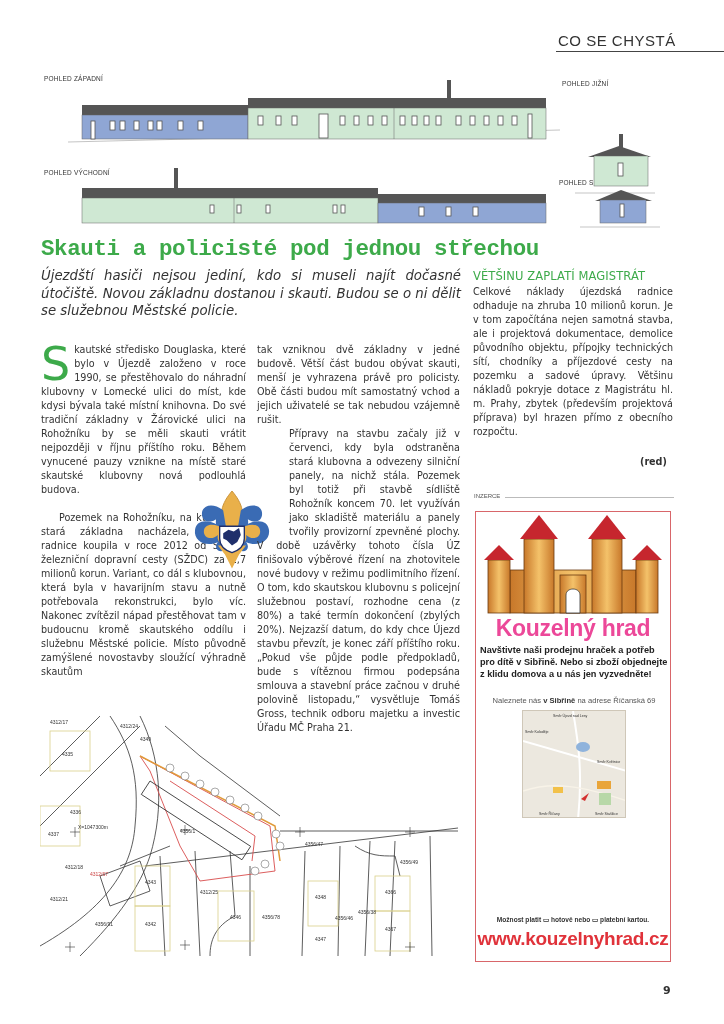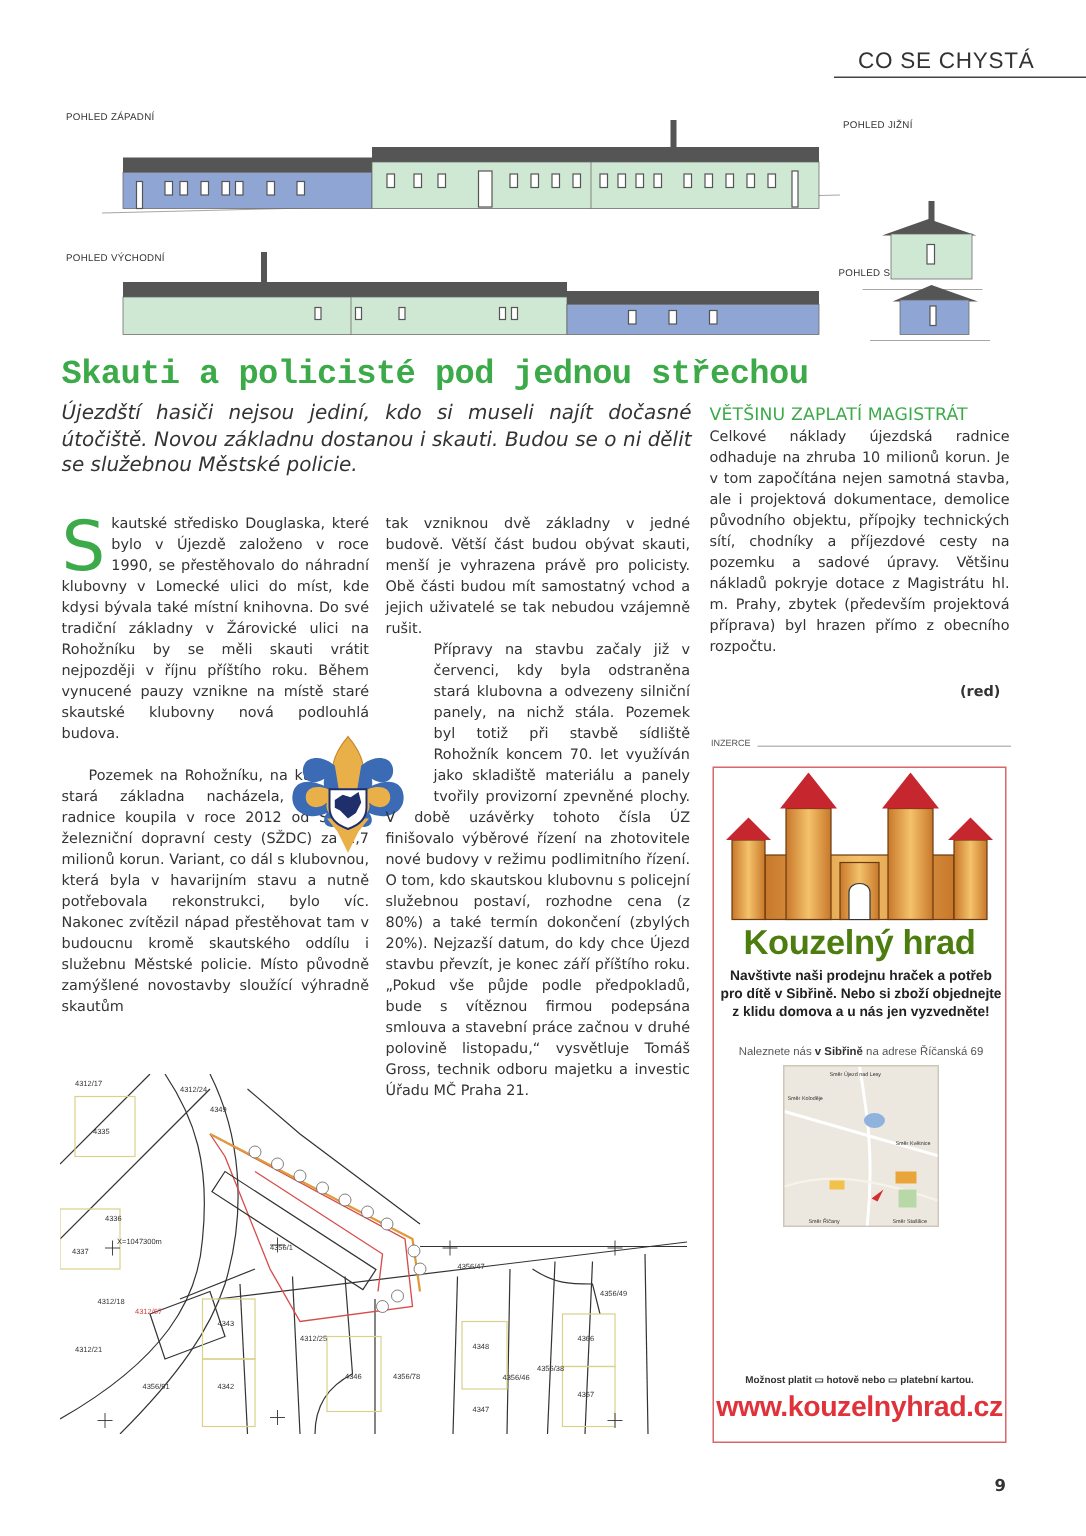--- a/index.html
+++ b/index.html
@@ -1,35 +1,35 @@
 <!DOCTYPE html>
 <html><head>
 <meta charset="utf-8">
 <style>
 *{box-sizing:border-box;margin:0;padding:0}
 html,body{width:724px;height:1024px;background:#fff;overflow:hidden}
 body{position:relative;font-family:"DejaVu Sans",sans-serif;color:#333}
 .section-header{position:absolute;left:556px;top:32px;width:168px;height:20px;border-bottom:1.2px solid #444}
-.section-header span{font-family:"Liberation Sans",sans-serif;font-size:15px;letter-spacing:0.5px;color:#333;position:absolute;left:16px;top:0}
+.section-header span{font-family:"Liberation Sans",sans-serif;font-size:15px;letter-spacing:0.5px;color:#333;position:absolute;left:2px;top:0}
 .view-label{position:absolute;font-family:"Liberation Sans",sans-serif;font-size:6.5px;color:#333;letter-spacing:0.2px}
 .elev{position:absolute}
 .headline{position:absolute;left:41px;top:236px;font-family:Liberation Mono, monospace;font-weight:bold;font-size:22.5px;color:#3daa4a;letter-spacing:-0.4px;white-space:nowrap}
 .lead{position:absolute;left:41px;top:267px;width:420px;font-family:"DejaVu Sans",sans-serif;font-style:italic;font-size:13.3px;line-height:17.5px;color:#333;text-align:justify}
 .col{position:absolute;font-family:"DejaVu Sans",sans-serif;font-size:9.6px;line-height:14px;color:#333;text-align:justify;hyphens:manual}
 .col p{margin:0}
 .sub{font-family:"DejaVu Sans",sans-serif;color:#3daa4a;font-size:11.5px;line-height:13px;font-weight:normal;letter-spacing:0.1px}
 .dropcap{float:left;font-size:46px;line-height:38px;color:#3daa4a;margin:2px 4px 0 0;font-family:"DejaVu Sans",sans-serif}
 .logo{position:absolute;left:188px;top:484px;width:88px;height:88px}
 .map{position:absolute;left:40px;top:716px;width:418px;height:240px;overflow:hidden}
 .inzerce{position:absolute;left:474px;top:493px;width:200px;height:10px}
 .inzerce span{font-family:"Liberation Sans",sans-serif;font-size:6px;color:#555;background:#fff;position:absolute;left:0;top:0;padding-right:5px}
 .inzerce i{position:absolute;left:0;right:0;top:4px;border-top:1px solid #bbb}
 .ad{position:absolute;left:475px;top:511px;width:196px;height:451px;border:1.5px solid #d8666a;background:#fff}
-.ad-title{position:absolute;left:0;width:100%;top:103px;text-align:center;font-family:"Liberation Sans",sans-serif;font-weight:bold;font-size:23px;color:#4d7c0f;letter-spacing:-0.3px}
-.ad-text{position:absolute;left:4px;width:188px;top:132px;text-align:center;font-family:"Liberation Sans",sans-serif;font-weight:bold;font-size:9.2px;line-height:12px;color:#222}
+.ad-title{position:absolute;left:0;width:100%;top:103px;text-align:center;font-family:"Liberation Sans",sans-serif;font-weight:bold;font-size:23px;color:#ec4899;letter-spacing:-0.3px}
+.ad-text{position:absolute;left:4px;width:188px;top:132px;font-family:"Liberation Sans",sans-serif;font-weight:bold;font-size:9.2px;line-height:12px;color:#222}
 .ad-addr{position:absolute;left:4px;width:188px;top:184px;text-align:center;font-family:"Liberation Sans",sans-serif;font-size:7.6px;color:#555}
 .ad-addr b{color:#333}
 .ad-map{position:absolute;left:46px;top:198px;width:104px;height:108px;background:#ece8df;border:1px solid #cfc7b8;overflow:hidden}
 .ad-list{position:absolute;left:35px;top:316px;list-style:none}
 .ad-list li{font-family:"Liberation Sans",sans-serif;font-weight:bold;font-size:14px;line-height:21px;color:#222;white-space:nowrap}
 .ad-list li .dot{color:#e07a3a;font-size:11px;margin-right:6px;position:relative;top:-1px}
 .ad-pay{position:absolute;left:0;width:100%;top:404px;text-align:center;font-family:"Liberation Sans",sans-serif;font-weight:bold;font-size:6.6px;color:#333}
 .ad-url{position:absolute;left:0;width:100%;top:416px;text-align:center;font-family:"Liberation Sans",sans-serif;font-weight:bold;font-size:19px;color:#e0323a;letter-spacing:-0.3px}
 .page-num{position:absolute;left:663px;top:984px;font-family:"DejaVu Sans",sans-serif;font-weight:bold;font-size:11px;color:#333}
 .credit{position:absolute;left:640px;top:456px;font-family:"DejaVu Sans",sans-serif;font-weight:bold;font-size:9.6px;color:#333}

